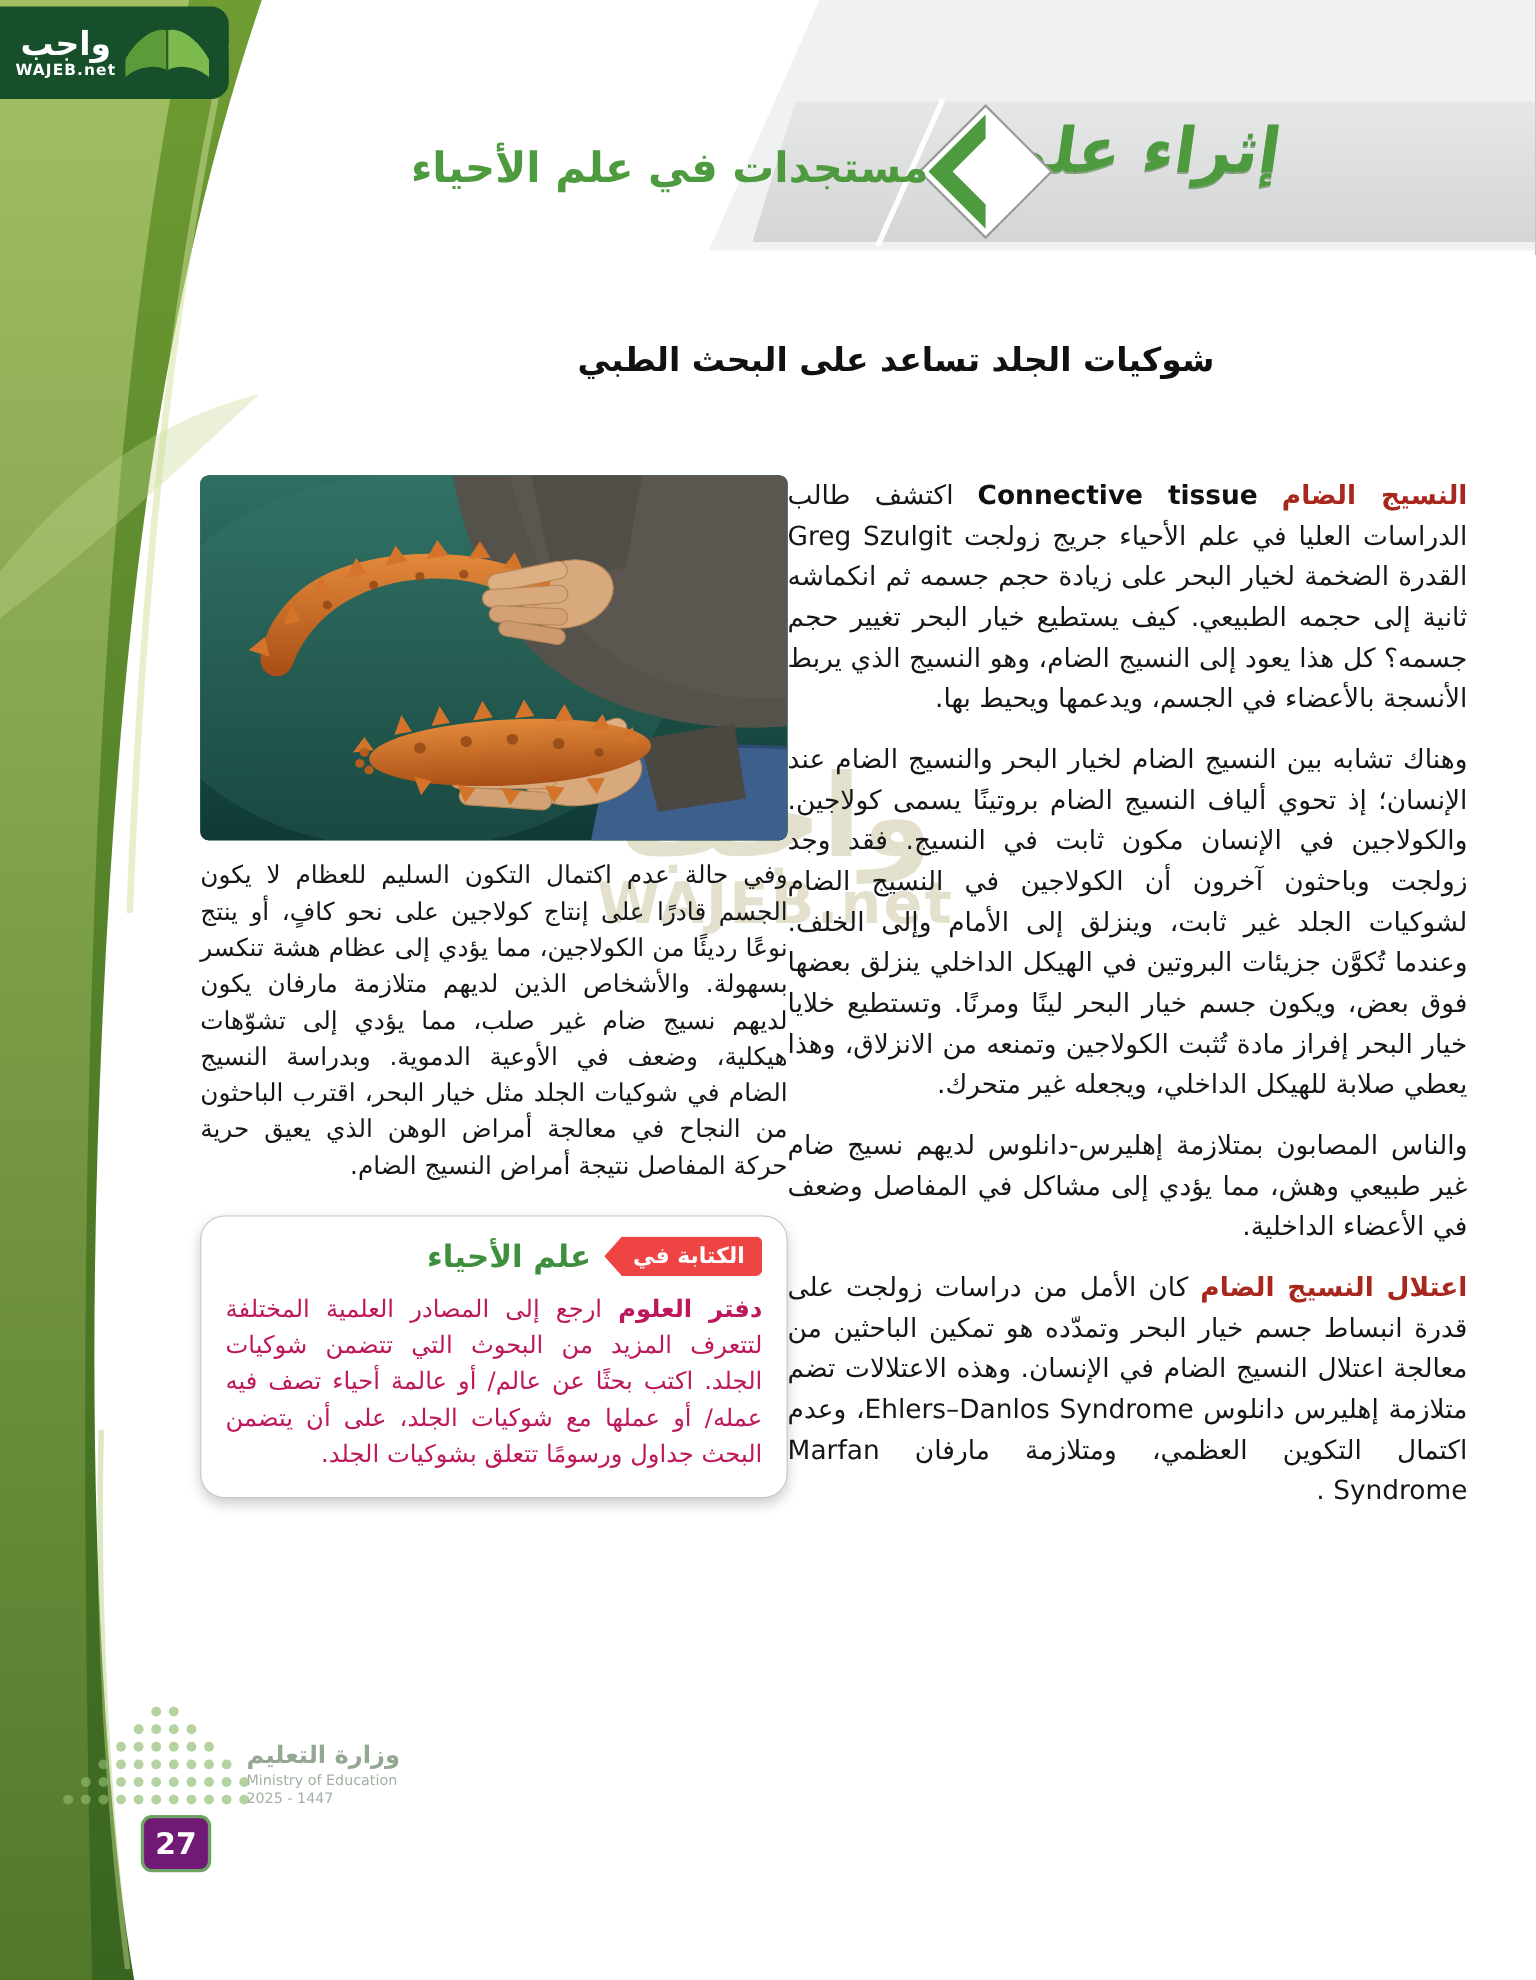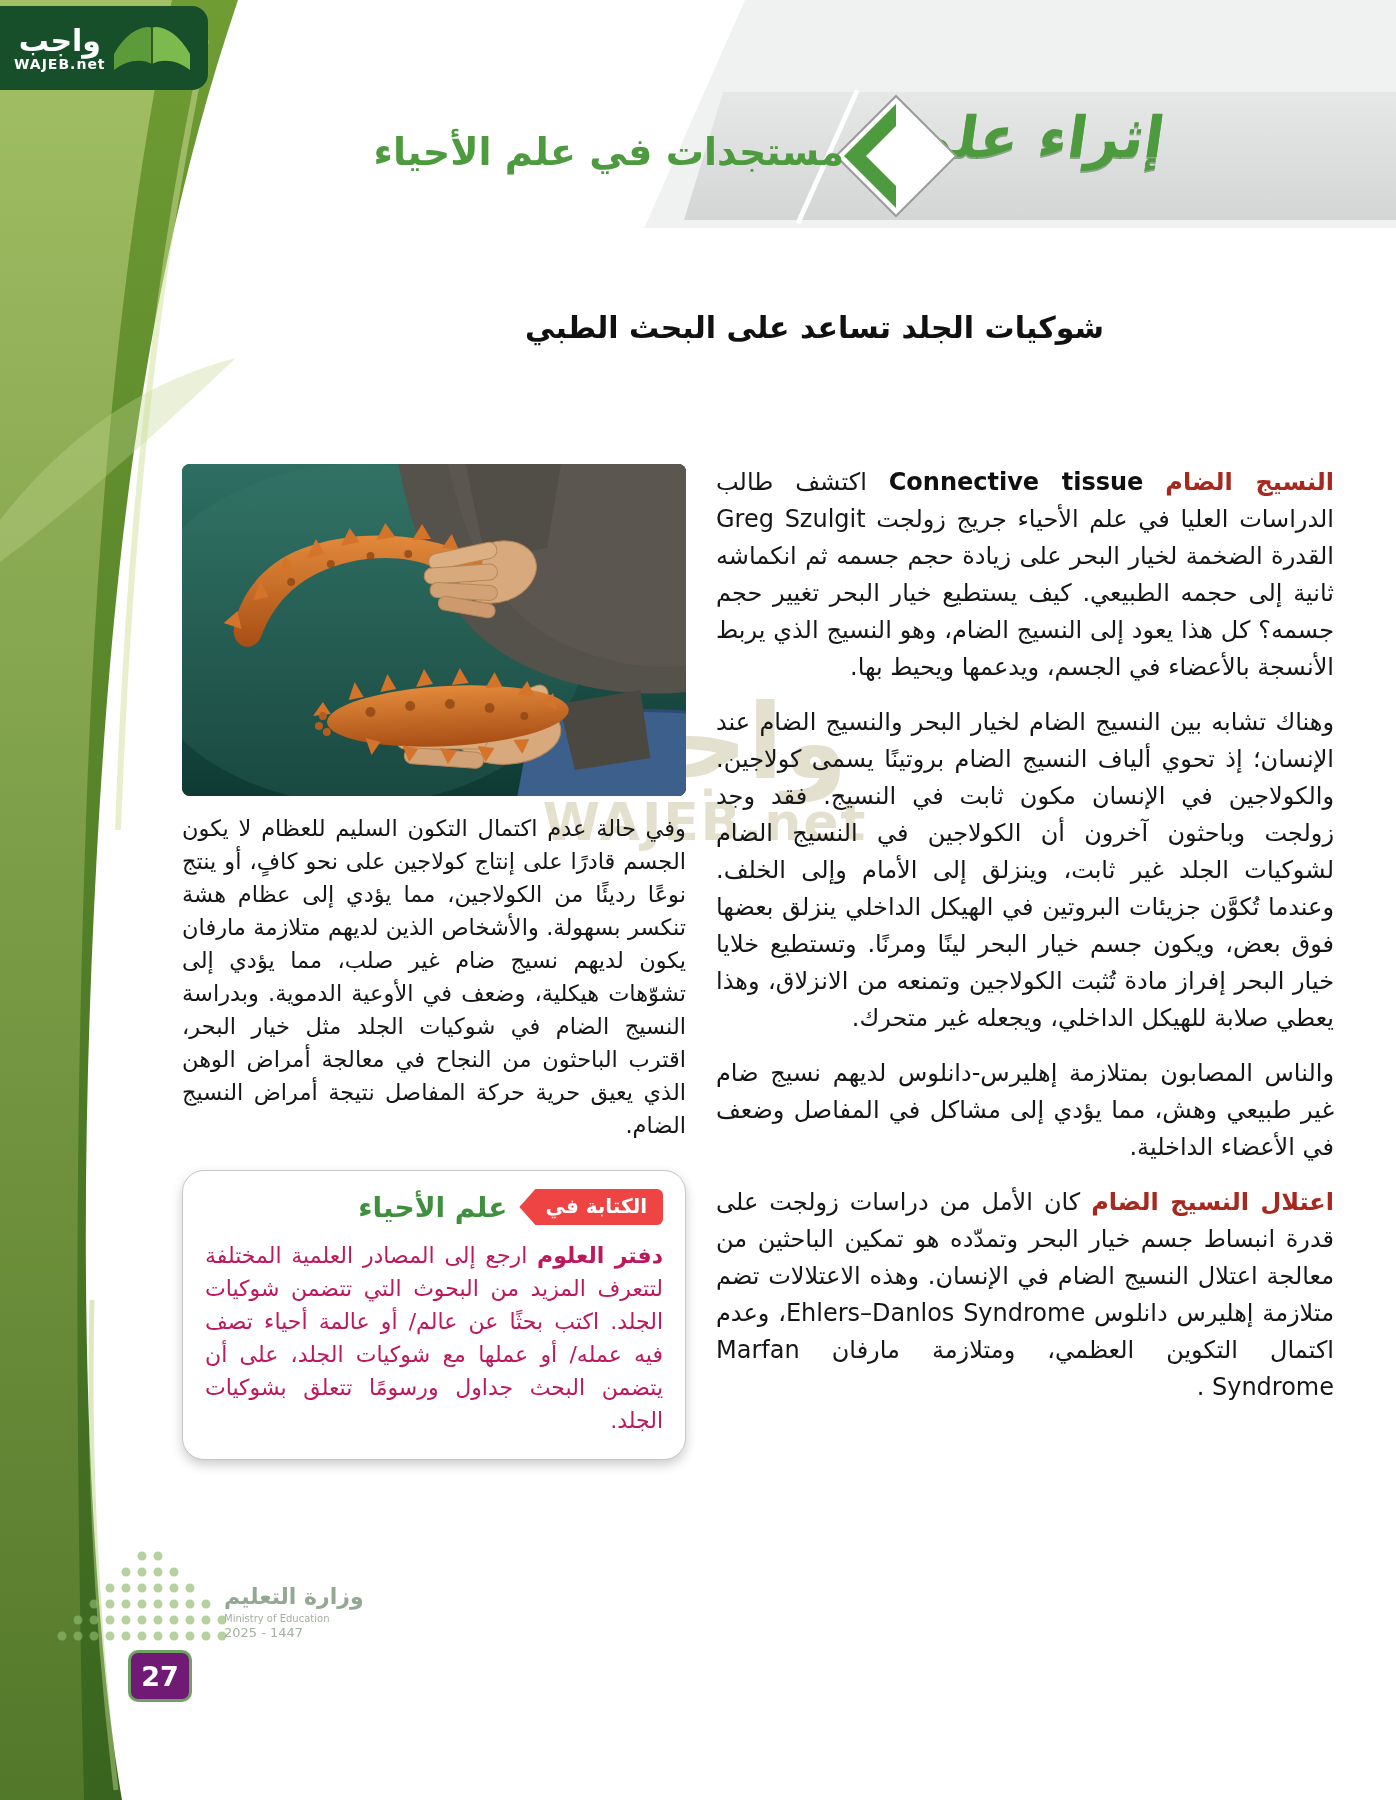--- a/index.html
+++ b/index.html
@@ -50,21 +50,21 @@
   
   .watermark {
     position:absolute; top:690px; left:505px; width:400px; z-index:2; opacity:.34;
     text-align:center; color:#b3a672; pointer-events:none;
   }
   .wm-ar { font-size:104px; font-weight:bold; line-height:1; }
   .wm-en { font-size:52px; font-weight:bold; letter-spacing:2px; line-height:1.1; }
   
   .columns {
     position:absolute; top:432px; right:62px; left:182px; z-index:3;
-    direction:rtl; display:grid; grid-template-columns:618px 1fr; column-gap:30px;margin-top:32px;
+    direction:rtl; display:grid; grid-template-columns:618px 1fr; 
   }
   .col-main p {
     margin:0 0 18px; font-size:24px; line-height:37px; text-align:justify; color:#161616;
   }
   .lead-red { color:#a8281e; font-weight:bold; }
   .lead-en  { font-weight:bold; color:#101010; }
   .figure { width:100%; height:332px; border-radius:8px; overflow:hidden; background:#17423c; }
   .figure svg { display:block; width:100%; height:100%; }
   .figure-caption {
     margin-top:14px; padding-bottom:14px; border-bottom:2px solid #2b2b2b;
@@ -88,21 +88,21 @@
   
   .page-num {
     position:absolute; left:128px; top:1650px; width:58px; height:46px; z-index:5;
     background:#701a75; border:3px solid #6ea364; border-radius:10px;
     color:#fff; font-size:27px; font-weight:bold;
     display:flex; align-items:center; justify-content:center;
   }
   .moe-logo { position:absolute; left:52px; top:1548px; z-index:2; opacity:.65; }
   .moe-text { position:absolute; left:224px; top:1583px; z-index:2; line-height:1.3; }
   .moe-ar   { font-size:22px; font-weight:bold; color:#93a893; }
-  .moe-en   { font-size:10px; color:#a3b0a3; }
+  .moe-en   { font-size:13px; color:#a3b0a3; }
   .moe-year { font-size:13px; color:#a3b0a3; }
 </style>
 </head>
 <body>
 
 <div class="page">
 
   <div class="left-stripe">
     <svg width="240" height="1800" viewBox="0 0 240 1800" preserveAspectRatio="none">
       <defs>

